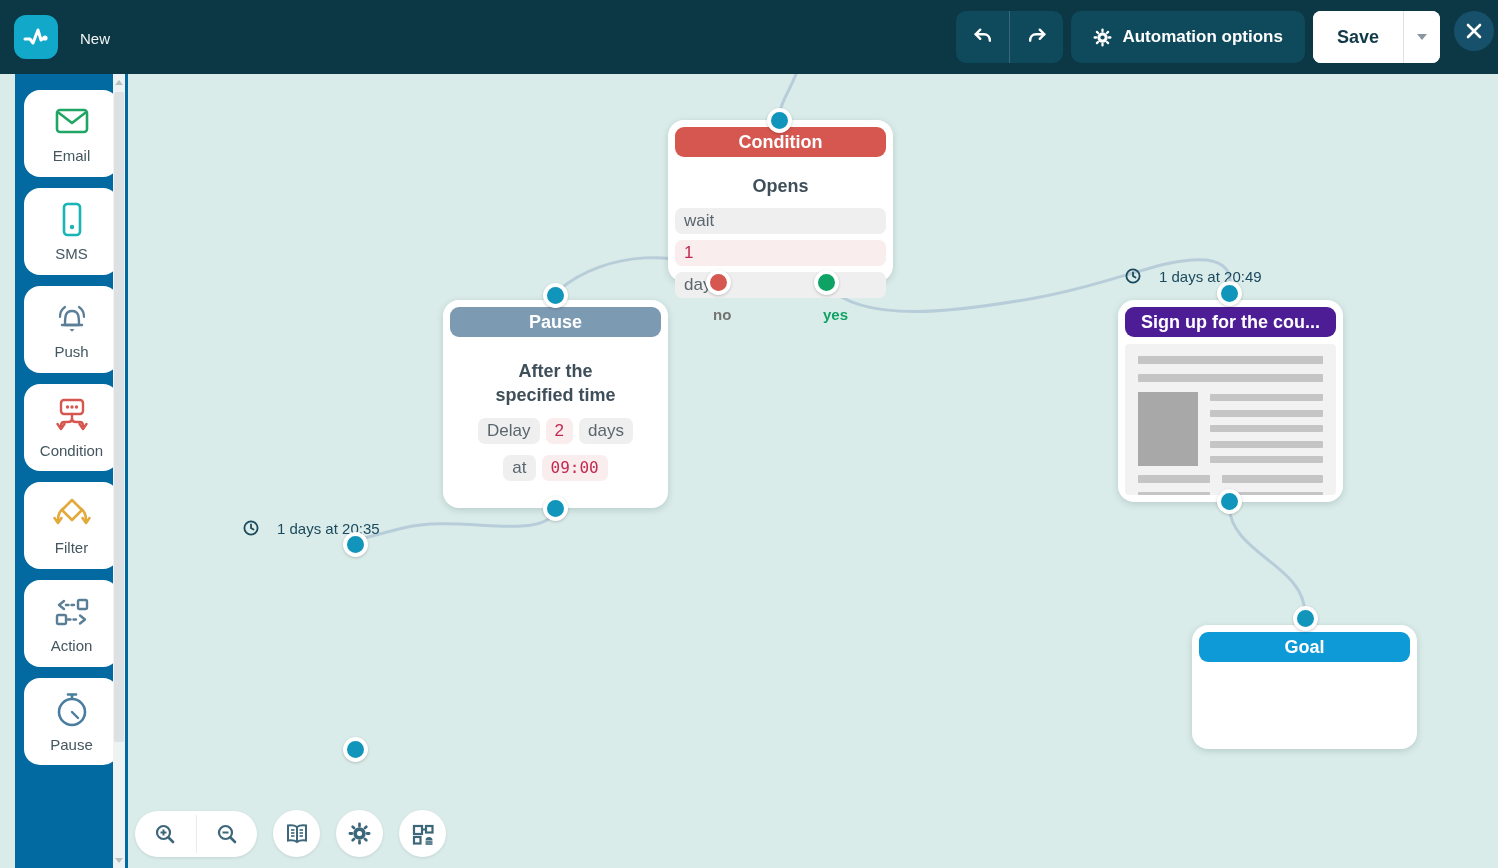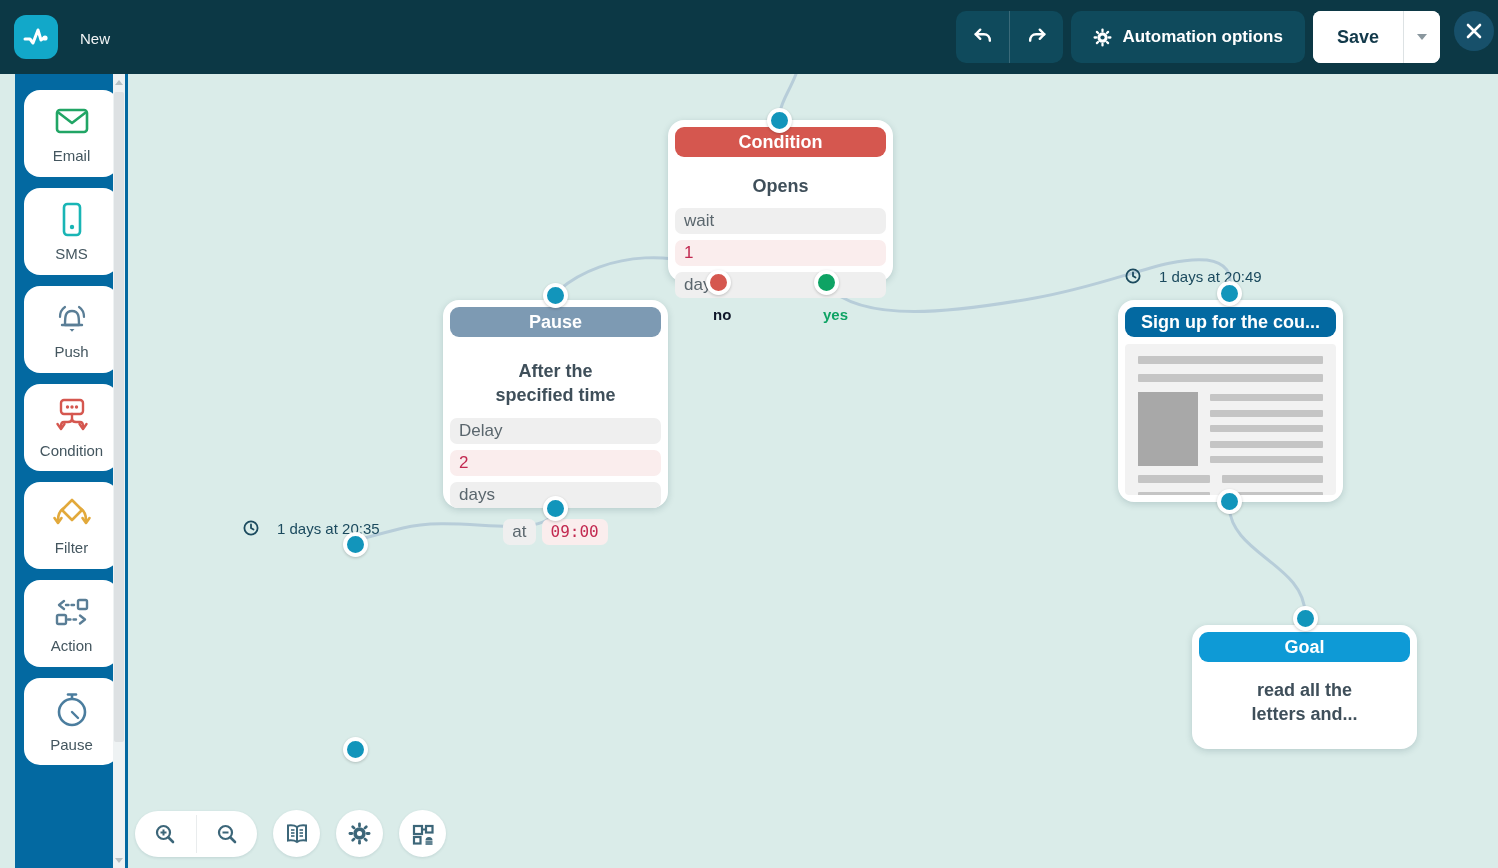--- a/index.html
+++ b/index.html
@@ -34,29 +34,29 @@
   .sb-up { top:6px; border-bottom:5px solid #b7c1c4; }
   .sb-down { bottom:5px; border-top:5px solid #b7c1c4; }
 
   
   .canvas { position:absolute; left:125px; top:74px; width:1373px; height:794px; background:#daece9; overflow:hidden; }
   .wires { position:absolute; left:0; top:0; z-index:1; }
   .node { position:absolute; width:225px; background:#fff; border-radius:16px; box-shadow:0 2px 7px rgba(20,60,70,.18); padding:7px; z-index:3; }
   .node-header { height:30px; border-radius:9px; color:#fff; font-weight:700; font-size:18px; display:flex; align-items:center; justify-content:center; white-space:nowrap; overflow:hidden; }
   .hdr-red { background:#d5574f; }
   .hdr-slate { background:#7d9ab3; }
-  .hdr-green { background:#0369a1; }
+  .hdr-green { background:#4c1d95; }
   .hdr-blue { background:#0e9ad6; }
   .node-title { text-align:center; font-size:18px; font-weight:700; color:#3f4f5a; line-height:24px; }
   .tok-row { display:flex; justify-content:center; gap:6px; }
   .tok { background:#efefef; color:#5a666d; border-radius:7px; padding:3px 9px; font-size:17px; }
   .tok.num { background:#faeded; color:#c22950; }
   .tok.mono { font-family:"DejaVu Sans Mono", monospace; font-size:16px; }
   .branch-row { display:flex; justify-content:space-between; padding:0 38px 0 38px; font-size:15px; font-weight:700; }
-  .no-lbl { color:#0f172a; }
+  .no-lbl { color:#737373; }
   .yes-lbl { color:#0ea364; }
 
   .wf { background:#f2f2f2; border-radius:4px; margin-top:7px; height:151px; overflow:hidden; padding:12px 13px 0 13px; }
   .wf .bar { background:#c5c5c5; height:8px; border-radius:1px; }
   .wf .bar.full { width:100%; margin-bottom:10px; }
   .wf-mid { display:flex; gap:12px; margin-top:6px; }
   .wf-block { width:60px; height:74px; background:#a8a8a8; flex:0 0 auto; }
   .wf-col { flex:1; display:flex; flex-direction:column; justify-content:space-between; padding:2px 0 3px 0; }
   .wf-col .bar { height:7px; }
   .wf-bot { display:flex; gap:12px; margin-top:9px; }
@@ -254,21 +254,21 @@
       <span class="yes-lbl">yes</span>
     </div>
   </div>
 
   <div class="node" style="left:318px; top:226px; height:208px;">
     <div class="node-header hdr-slate">Pause</div>
     <div class="node-title" style="margin-top:22px;">
       <div>After the</div>
       <div>specified time</div>
     </div>
-    <div class="tok-row" style="margin-top:11px;flex-direction:column;">
+    <div class="tok-row" style="margin-top:11px;">
       <span class="tok">Delay</span>
       <span class="tok num">2</span>
       <span class="tok">days</span>
     </div>
     <div class="tok-row" style="margin-top:11px;">
       <span class="tok">at</span>
       <span class="tok num mono">09:00</span>
     </div>
   </div>
 
@@ -294,24 +294,20 @@
       <div class="wf-bot">
         <div class="bar b1"></div>
           <div class="bar b2"></div>
       </div>
     </div>
   </div>
 
 
   <div class="node" style="left:1067px; top:551px; height:124px;">
     <div class="node-header hdr-blue">Goal</div>
-    <div class="node-title" style="margin-top:16px;">
-      <div>read all the</div>
-      <div>letters and...</div>
-    </div>
   </div>
 
   <div class="dot dot-teal" style="left:642px; top:34px;"></div>
   <div class="dot dot-red" style="left:581px; top:196px;"></div>
   <div class="dot dot-green" style="left:689px; top:196px;"></div>
   <div class="dot dot-teal" style="left:418px; top:209px;"></div>
   <div class="dot dot-teal" style="left:418px; top:422px;"></div>
   <div class="dot dot-teal" style="left:1092px; top:207px;"></div>
   <div class="dot dot-teal" style="left:1092px; top:415px;"></div>
   <div class="dot dot-teal" style="left:218px; top:458px;"></div>

